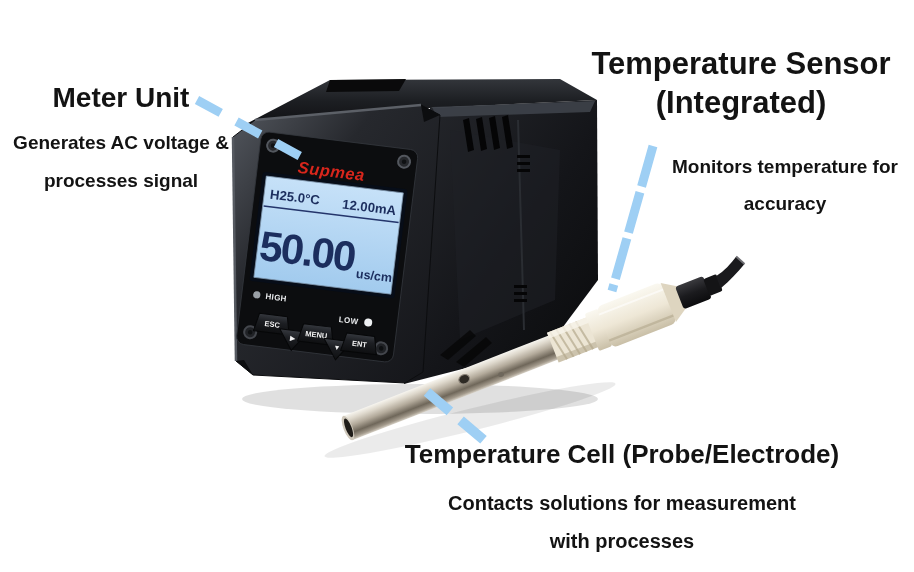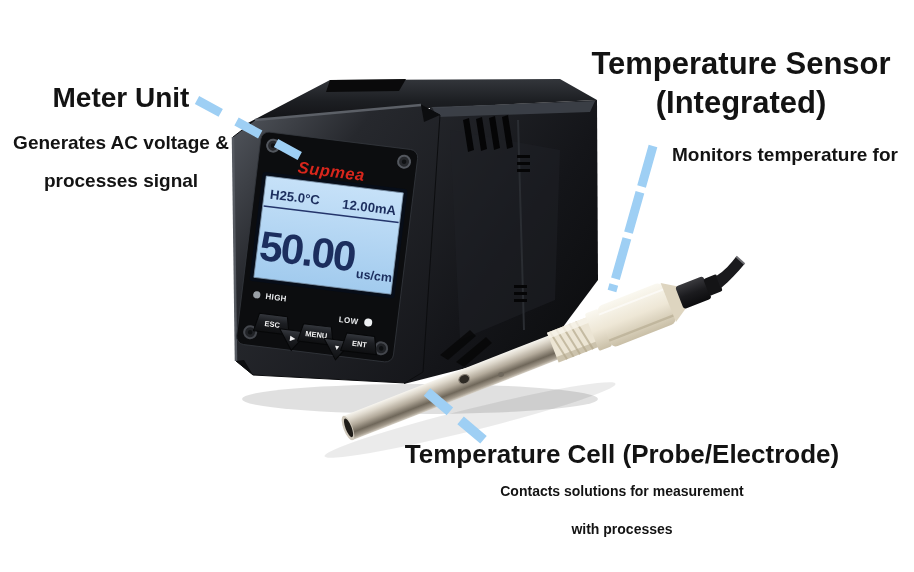--- a/index.html
+++ b/index.html
@@ -11,26 +11,26 @@
   .label{position:absolute;color:#131313;text-align:center;z-index:5;}
   .label .t1{font-weight:700;}
   .label .d{font-weight:700;}
   
   .lb-meter{left:0px;top:80px;width:242px;}
   .lb-meter .t1{font-size:28px;line-height:36px;}
   .lb-meter .d{font-size:19px;line-height:38px;margin-top:8px;}
   
   .lb-temp{left:568px;top:44px;width:346px;}
   .lb-temp .t1{font-size:31px;line-height:39px;}
-  .lb-temp-desc{left:656px;top:136px;width:258px;}
+  .lb-temp-desc{left:656px;top:148px;width:258px;}
   .lb-temp-desc .d{font-size:19px;line-height:37px;}
   
   .lb-cell{left:330px;top:438px;width:584px;}
   .lb-cell .t1{font-size:26px;line-height:32px;}
-  .lb-cell .d{font-size:14px;line-height:38px;margin-top:2px;}
+  .lb-cell .d{font-size:20px;line-height:38px;margin-top:14px;}
   text{font-family:"Liberation Sans",sans-serif;}
   .lcd-txt{fill:#1c2e5e;font-weight:700;}
   .btn-txt{fill:#f2f2f2;font-weight:700;}
   .ind-txt{fill:#e8eaec;font-weight:700;letter-spacing:.3px;}
 </style>
 </head>
 <body>
 
 <div class="stage">
 
@@ -238,20 +238,21 @@
 
   <div class="label lb-temp">
     <div class="t1">
       <div>Temperature Sensor</div>
       <div>(Integrated)</div>
     </div>
   </div>
   <div class="label lb-temp-desc">
     <div class="d">
       <div>Monitors temperature for</div>
+      <div>accuracy</div>
     </div>
   </div>
 
   <div class="label lb-cell">
     <div class="t1">Temperature Cell (Probe/Electrode)</div>
     <div class="d">
       <div>Contacts solutions for measurement</div>
       <div>with processes</div>
     </div>
   </div>

